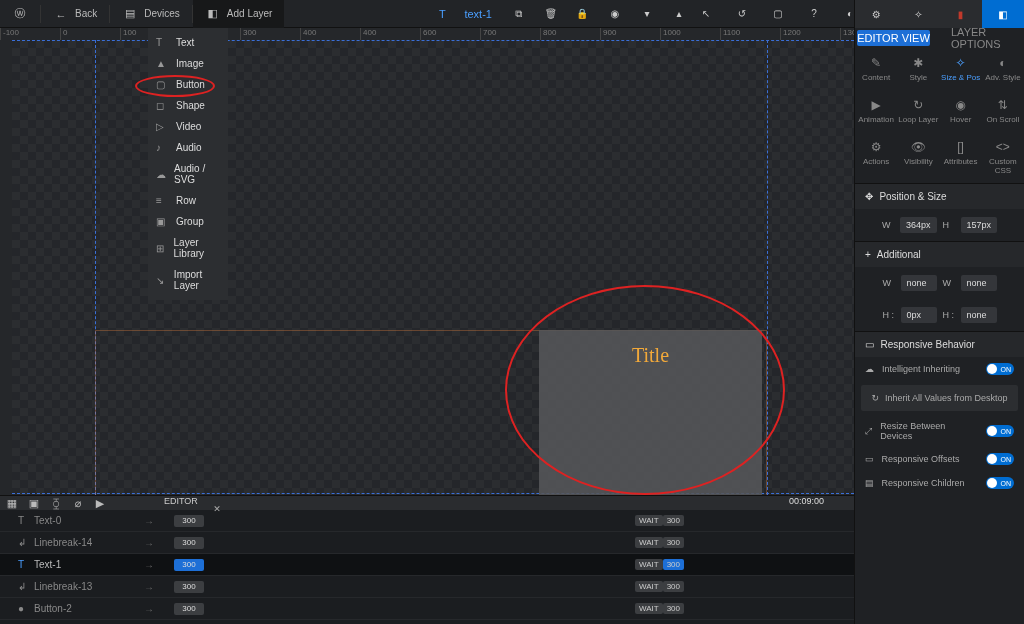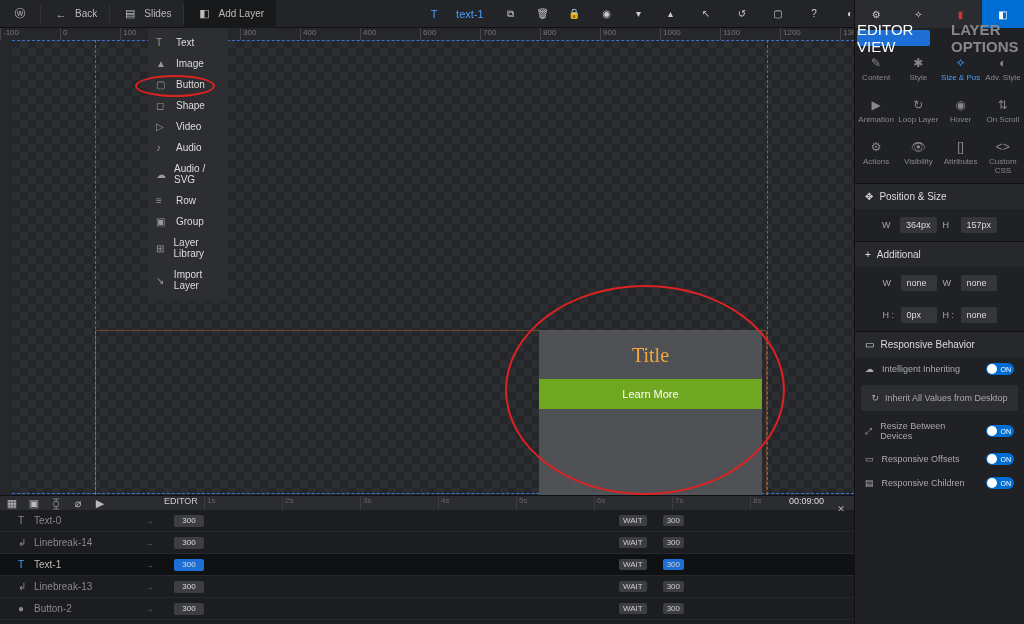--- a/index.html
+++ b/index.html
@@ -53,36 +53,36 @@
 #tl-hdr .editor{width:44px;font-size:9px;color:#ccc;padding-left:4px;}
 #tl-hdr .ticks{flex:1;display:flex;position:relative;}
 #tl-hdr .ticks span{flex:1;border-left:1px solid #3a3c3f;color:#666;font-size:8px;padding-left:2px;}
 #tl-hdr .time{position:absolute;right:30px;color:#ddd;font-size:9px;}
 .tl-row{height:22px;display:flex;align-items:center;border-bottom:1px solid #26282b;}
 .tl-row.active{background:#0f1113;}
 .tl-row .rl{width:160px;display:flex;align-items:center;gap:6px;padding-left:18px;color:#bbb;font-size:10px;}
 .tl-row .rl.dim{color:#888;}
 .tl-row .pill{margin-left:14px;width:30px;height:12px;border-radius:2px;background:#3c3e41;color:#ddd;font-size:8px;display:flex;align-items:center;justify-content:center;}
 .tl-row .pill.blue{background:#1d6fd6;}
-.tl-row .wp{margin-left:auto;margin-right:170px;display:flex;gap:16px;}
+.tl-row .wp{margin-left:auto;margin-right:170px;display:flex;gap:0;}
 .tl-row .wp .w{background:#3c3e41;font-size:8px;padding:1px 4px;border-radius:2px;}
 .tl-row .wp .n{background:#3c3e41;font-size:8px;padding:1px 4px;border-radius:2px;}
 .tl-row.active .wp .n{background:#1d6fd6;}
 .t-ico{width:10px;color:#4b9fff;}
 .dim .t-ico{color:#888;}
 
 
 #rpanel{position:absolute;right:0;top:0;width:170px;bottom:0;background:#1f2124;border-left:1px solid #111;}
 #rpanel .tabstrip{height:28px;display:flex;background:#2a2c2f;}
 #rpanel .tabstrip .t{flex:1;display:flex;align-items:center;justify-content:center;}
 #rpanel .tabstrip .t.sel{background:#006dd2;}
-#rpanel .viewrow{height:20px;display:flex;font-size:15px;gap:19px;}
+#rpanel .viewrow{height:20px;display:flex;font-size:11px;gap:19px;}
 #rpanel .viewrow .v{flex:1;display:flex;align-items:center;justify-content:center;}
 #rpanel .viewrow .v.a{background:#1d6fd6;color:#fff;border-radius:2px;margin:2px;}
-#rpanel .viewrow .v.b{color:#888;font-weight:bold;}
+#rpanel .viewrow .v.b{color:#888;}
 #rpanel .opt-grid{display:grid;grid-template-columns:1fr 1fr 1fr 1fr;font-size:8px;color:#888;padding:4px 0;text-align:center;}
 #rpanel .opt-grid .o{padding:4px 0;}
 #rpanel .opt-grid .o.sel{color:#4b9fff;}
 #rpanel .opt-grid .oi{font-size:12px;display:block;margin-bottom:3px;color:inherit;}
 .section{padding:7px 10px;background:#26282b;font-size:10px;color:#ddd;border-top:1px solid #111;display:flex;align-items:center;gap:6px;}
 .fieldrow{display:flex;align-items:center;justify-content:center;gap:6px;padding:8px;}
 .fieldrow .lab{font-size:9px;color:#aaa;width:12px;}
 .fieldrow .inp{background:#34363a;padding:3px 6px;font-size:9px;border-radius:2px;min-width:36px;text-align:left;color:#ddd;}
 .rowbtn{display:flex;align-items:center;gap:8px;padding:6px 10px;font-size:9px;color:#aaa;}
 .rowbtn .sw{margin-left:auto;width:28px;height:12px;border-radius:6px;background:#006dd2;position:relative;color:#fff;font-size:7px;display:flex;align-items:center;justify-content:flex-end;padding-right:3px;}
@@ -97,21 +97,21 @@
       <span class="ticon">ⓦ</span>
     </div>
   <div class="sep"></div>
   <div class="tb-btn">
       <span class="ticon">←</span>
       <span>Back</span>
     </div>
   <div class="sep"></div>
   <div class="tb-btn">
       <span class="ticon">▤</span>
-      <span>Slides</span>
+      <span>Devices</span>
     </div>
   <div class="sep"></div>
   <div class="tb-btn active">
       <span class="ticon">◧</span>
       <span>Add Layer</span>
     </div>
 
   <div class="centergrp">
     <span class="ticon" style="color:#4b9fff">T</span>
     <span class="layer-lbl">text-1</span>
@@ -204,48 +204,37 @@
     </div>
   <div id="ruler-v"></div>
   <div id="canvas">
     <div id="guides-l"></div>
     <div id="guides-r"></div>
     <div id="guide-t"></div>
     <div id="guide-b"></div>
     <div id="slide-box"></div>
     <div id="content-box">
       <div class="title">Title</div>
-      <div class="btn">Learn More</div>
     </div>
   </div>
 </div>
 
 <div class="ellipse" id="ell1"></div>
 <div class="ellipse" id="ell2"></div>
 
 <div id="timeline">
   <div id="tl-hdr">
     <div class="left">
       <span class="ticon">▦</span>
       <span class="ticon">▣</span>
       <span class="ticon">⧲</span>
       <span class="ticon">⌀</span>
       <span class="ticon">▶</span>
     </div>
     <div class="editor">EDITOR</div>
-    <div class="ticks">
-        <span>1s</span>
-        <span>2s</span>
-        <span>3s</span>
-        <span>4s</span>
-        <span>5s</span>
-        <span>6s</span>
-        <span>7s</span>
-        <span>8s</span>
-      </div>
     <span class="time">00:09:00</span>
     <span class="sq">✕</span>
   </div>
   <div id="tl-rows">
       <div class="tl-row">
         <div class="rl dim">
           <span class="t-ico">T</span>
           <span>Text-0</span>
           <span style="margin-left:auto;margin-right:6px;color:#666">→</span>
         </div>

